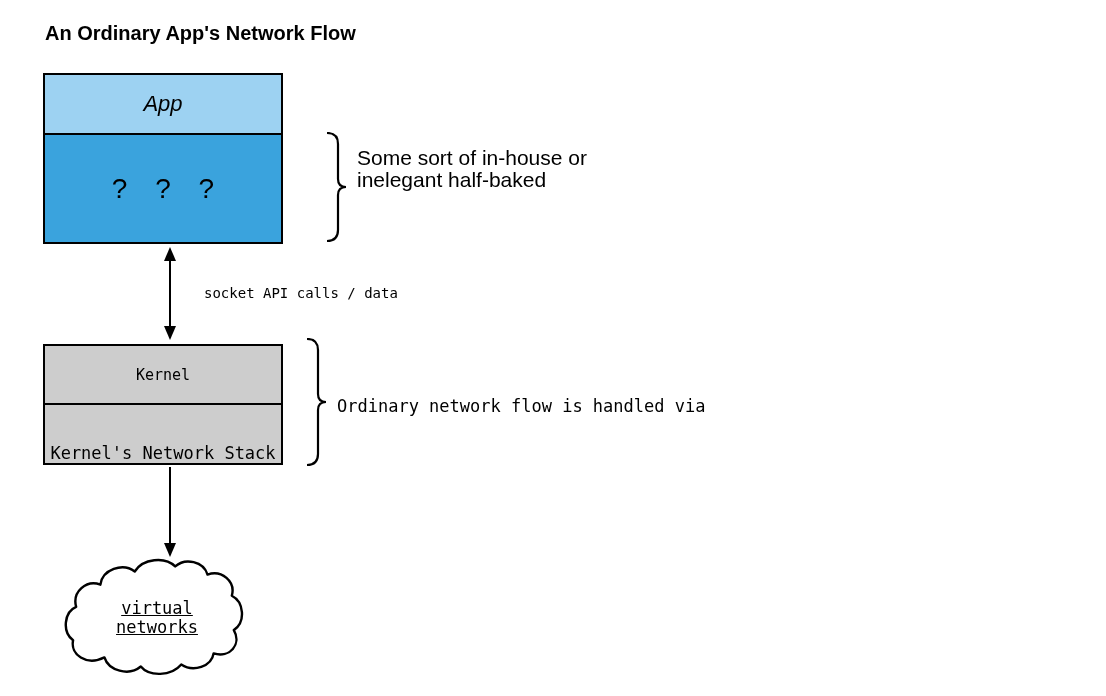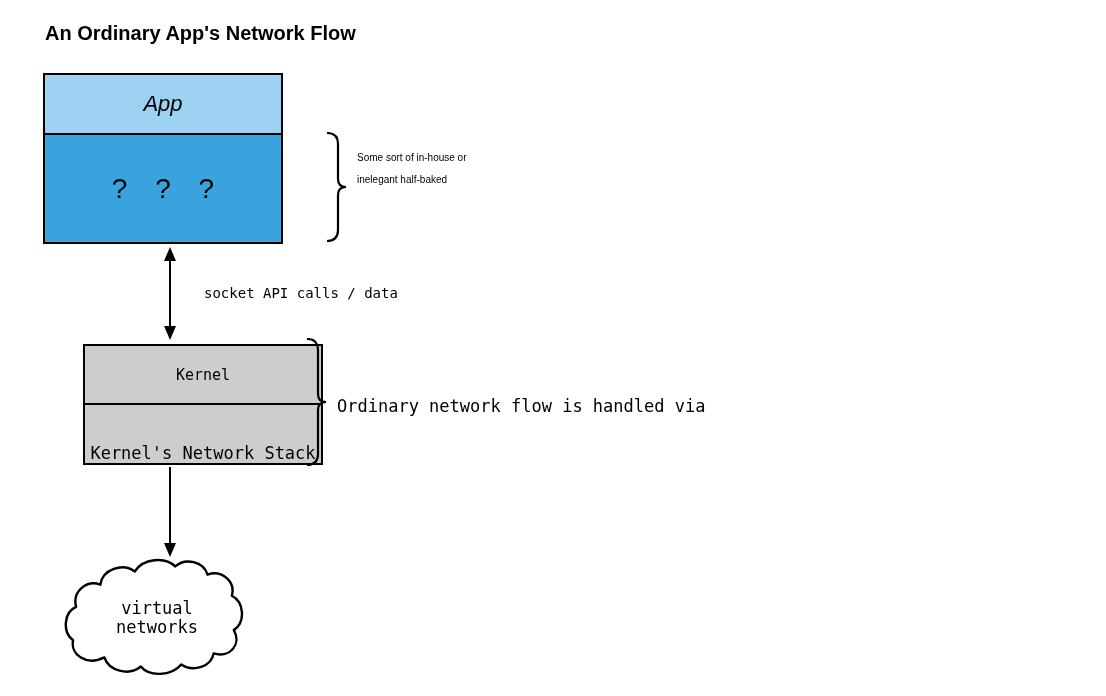--- a/index.html
+++ b/index.html
@@ -41,40 +41,40 @@
     background: var(--app_fill, #9dd2f2);
     font-style: italic;
     font-size: 22px;
   }
   .unknown-row {
     height: 107px;
     background: var(--unknown_fill, #3aa3dd);
     font-size: 28px;
     word-spacing: 20px;
   }
-  .kernel-box { top: 344px; height: 121px; margin-left: 40px; }
+  .kernel-box { top: 344px; height: 121px; }
   .kernel-row {
     height: 59px;
     border-bottom: 2px solid var(--stroke, #000);
     background: var(--kernel_fill, #cdcdcd);
     font-family: "DejaVu Sans Mono", monospace;
     font-size: 15px;
   }
   .netstack-row {
     height: 58px;
     background: var(--kernel_fill, #cdcdcd);
     font-family: "DejaVu Sans Mono", monospace;
     font-size: 17px;
     align-items: flex-end;
   }
   .annot-sans {
     position: absolute;
     left: 357px;
     top: 147px;
-    font-size: 10px;
+    font-size: 21px;
     line-height: 22px;
     white-space: nowrap;
   }
   .annot-mono {
     position: absolute;
     left: 337px;
     top: 385px;
     font-family: "DejaVu Sans Mono", monospace;
     font-size: 17px;
     line-height: 18px;
@@ -96,20 +96,21 @@
     width: 186px;
     height: 130px;
     display: flex;
     flex-direction: column;
     align-items: center;
     justify-content: center;
     font-family: "DejaVu Sans Mono", monospace;
     font-size: 17px;
     line-height: 19px;
     text-align: center;
+    text-decoration: underline;
   }
   .nowrap { white-space: nowrap; margin-top: 12px; }
 </style>
 </head>
 <body>
 
 <div class="canvas">
 
   <div class="title">An Ordinary App's Network Flow</div>
 

